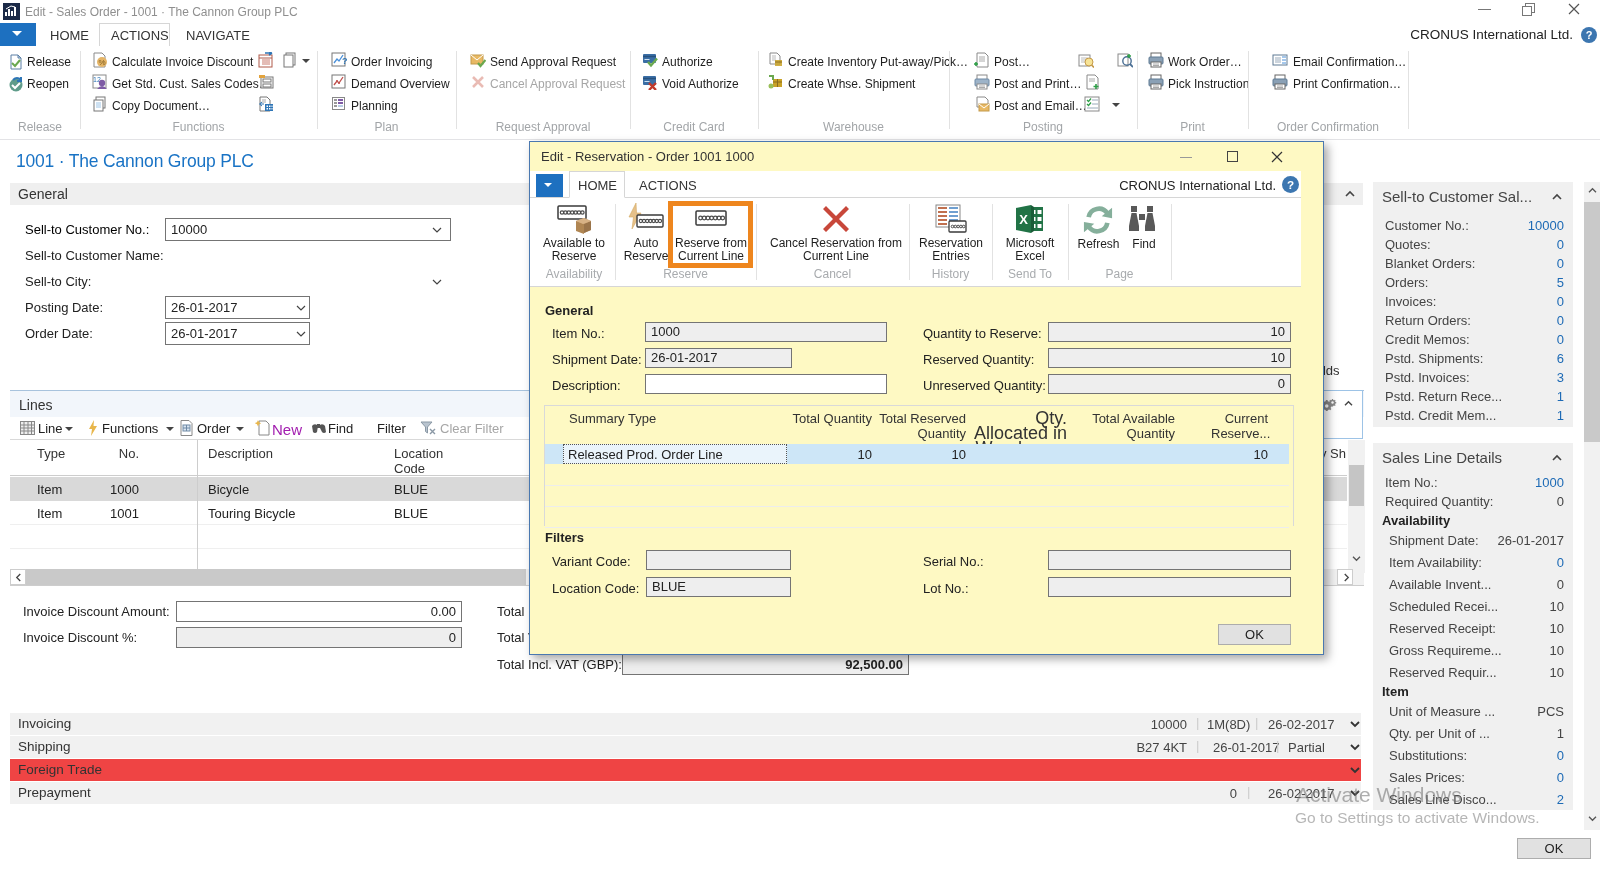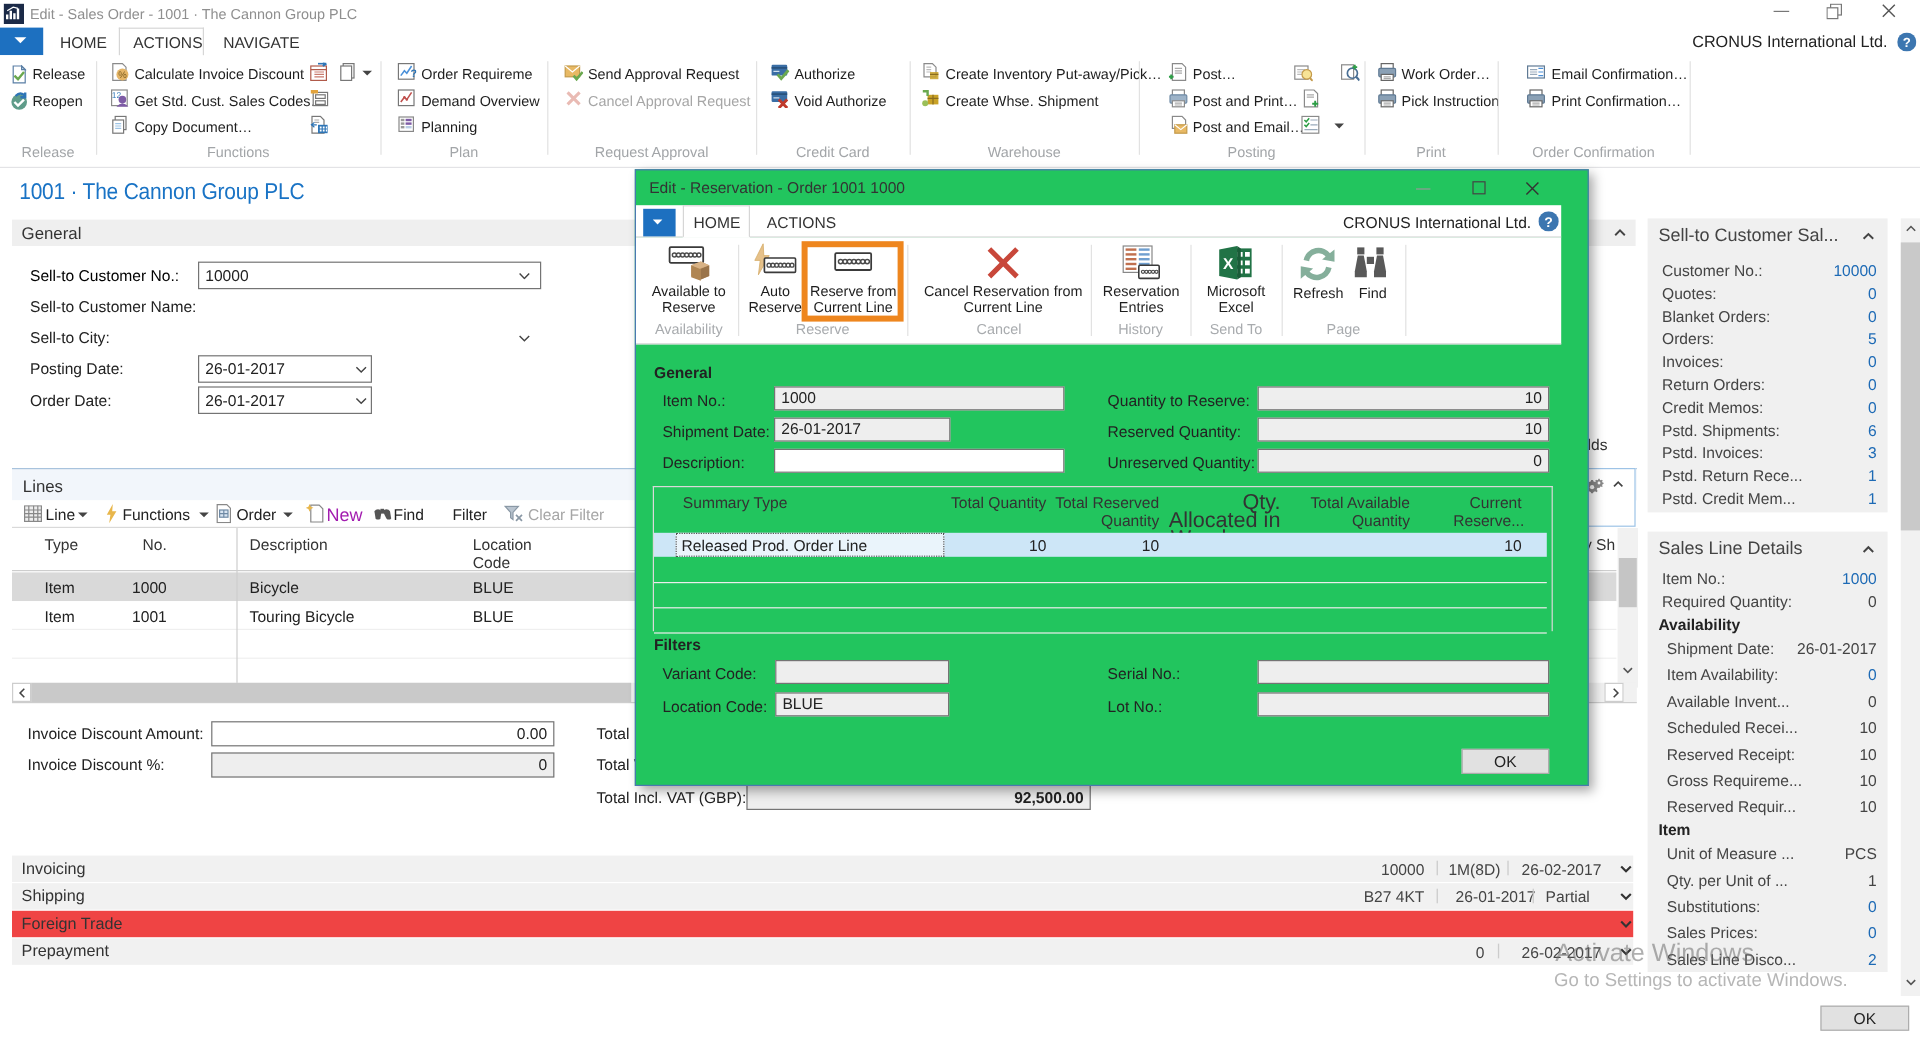--- a/index.html
+++ b/index.html
@@ -118,21 +118,21 @@
       <path d="M2 8 h4 M4 6 l-2.5 2 l2.5 2" stroke="#2e75b6" fill="none"></path>
     </svg>
   <div class="grplbl" style="left:80px;width:237px">Functions</div>
   <div class="sep" style="left:317px"></div>
 
   <svg class="icon16" style="left:331px;top:6px" viewBox="0 0 16 16">
       <rect x="1" y="1" width="13" height="13" fill="#fff" stroke="#777"></rect>
       <path d="M3 11 l3 -4 l2 2 l4 -6" stroke="#4a90d9" stroke-width="1.3" fill="none"></path>
       <text x="11" y="12" font-size="9" font-weight="bold" fill="#2e75b6" font-family="Liberation Sans">?</text>
     </svg>
-  <div class="rtxt" style="left:351px;top:6px">Order Requireme</div>
+  <div class="rtxt" style="left:351px;top:6px">Order Invoicing</div>
   <svg class="icon16" style="left:331px;top:28px" viewBox="0 0 16 16">
       <rect x="1" y="1" width="13" height="13" fill="#fff" stroke="#777"></rect>
       <path d="M3 11 l3 -4 l2 2 l4 -6" stroke="#c0504d" stroke-width="1.3" fill="none"></path>
       <circle cx="6" cy="7" r="1" fill="#c0504d"></circle>
       <circle cx="8" cy="9" r="1" fill="#c0504d"></circle>
     </svg>
   <div class="rtxt" style="left:351px;top:28px">Demand Overview</div>
   <svg class="icon16" style="left:331px;top:50px" viewBox="0 0 16 16">
       <rect x="1" y="1" width="13" height="13" fill="#888"></rect>
       <rect x="2" y="2" width="11" height="11" fill="#fff"></rect>
@@ -587,21 +587,21 @@
       </svg>
     <div class="abs" style="left:0;top:20px;width:16px;height:240px;background:#c9c9c9"></div>
     <svg class="abs" style="left:4px;top:633px" width="9" height="7" viewBox="0 0 10 8">
         <path d="M1 2 L5 6 L9 2" stroke="#555" stroke-width="1.5" fill="none"></path>
       </svg>
   </div>
 
   <div class="abs c" style="left:144px;top:698px;width:74px;height:21px;background:#e1e1e1;border:1px solid #adadad;line-height:19px;font-size:13px;color:#222">OK</div>
 </div>
 
-<div id="dialog" class="abs" style="left:529px;top:141px;width:795px;height:514px;background:#22c55e;border:1px solid #4a78b0;box-shadow:4px 4px 9px rgba(0,0,0,0.35)">
+<div id="dialog" class="abs" style="left:529px;top:141px;width:795px;height:514px;background:#fef9c3;border:1px solid #4a78b0;box-shadow:4px 4px 9px rgba(0,0,0,0.35)">
 
   <div class="abs" style="left:11px;top:7px;font-size:13px;color:#333">Edit - Reservation - Order 1001 1000</div>
   <div class="abs" style="left:650px;top:15px;width:12px;height:1px;background:#999"></div>
   <div class="abs" style="left:697px;top:9px;width:11px;height:11px;border:1px solid #444"></div>
   <svg class="abs" style="left:741px;top:9px" width="12" height="12" viewBox="0 0 12 12">
       <path d="M1 1 L11 11 M11 1 L1 11" stroke="#333" stroke-width="1.2"></path>
     </svg>
 
   <div class="abs" style="left:0;top:29px;width:771px;height:27px;background:#fff;border-bottom:1px solid #d6d6d6">
     <div class="abs" style="left:6px;top:3px;width:27px;height:23px;background:#1d70c0"></div>

